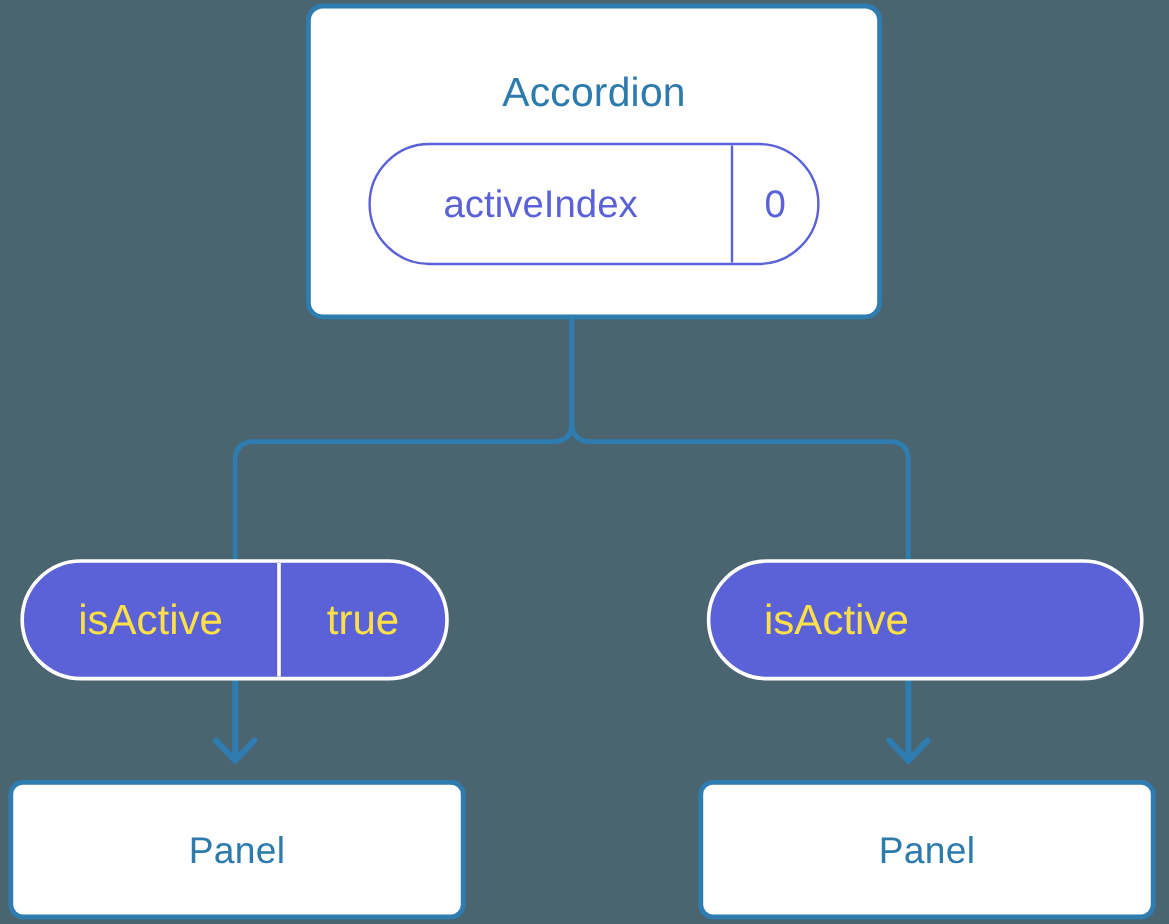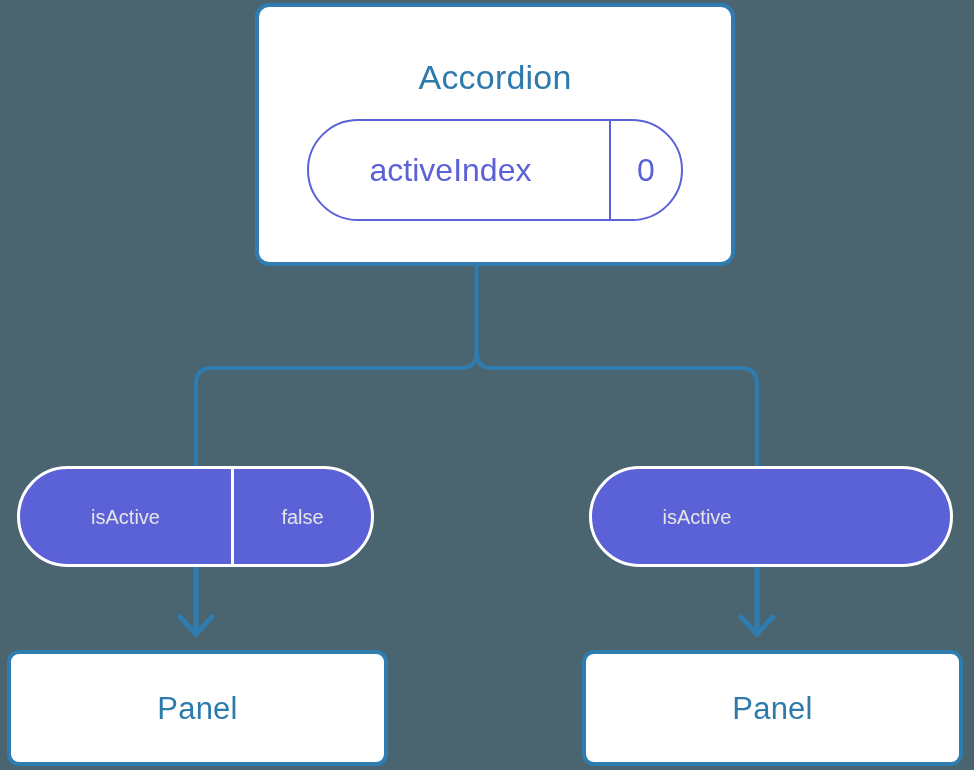--- a/index.html
+++ b/index.html
@@ -111,22 +111,22 @@
   #pill-active-index .pill-key { width: 283px; }
   #pill-active-index .pill-val { flex: 1; }
 
   
   .pill.filled {
     border: 3px solid #ffffff;
     background: #5b61d6;
   }
   .pill.filled .pill-key,
   .pill.filled .pill-val {
-    color: #e5e5e5;
-    font-size: 20px;
+    color: #fde047;
+    font-size: 35px;
   }
   .pill.filled .pill-val {
     border-left: 3px solid #ffffff;
   }
 
   #pill-is-active-left {
     left: 17px;
     top: 466px;
     width: 357px;
     height: 101px;
@@ -177,21 +177,21 @@
     <div class="card-title">Accordion</div>
   </div>
 
   <div class="pill outline" id="pill-active-index">
     <div class="pill-key">activeIndex</div>
     <div class="pill-val">0</div>
   </div>
 
   <div class="pill filled" id="pill-is-active-left">
     <div class="pill-key">isActive</div>
-    <div class="pill-val">false</div>
+    <div class="pill-val">true</div>
   </div>
 
   <div class="pill filled" id="pill-is-active-right">
     <div class="pill-key">isActive</div>
   </div>
 
   <div class="card panel-card" id="panel-left">
     <div class="card-title">Panel</div>
   </div>
 

